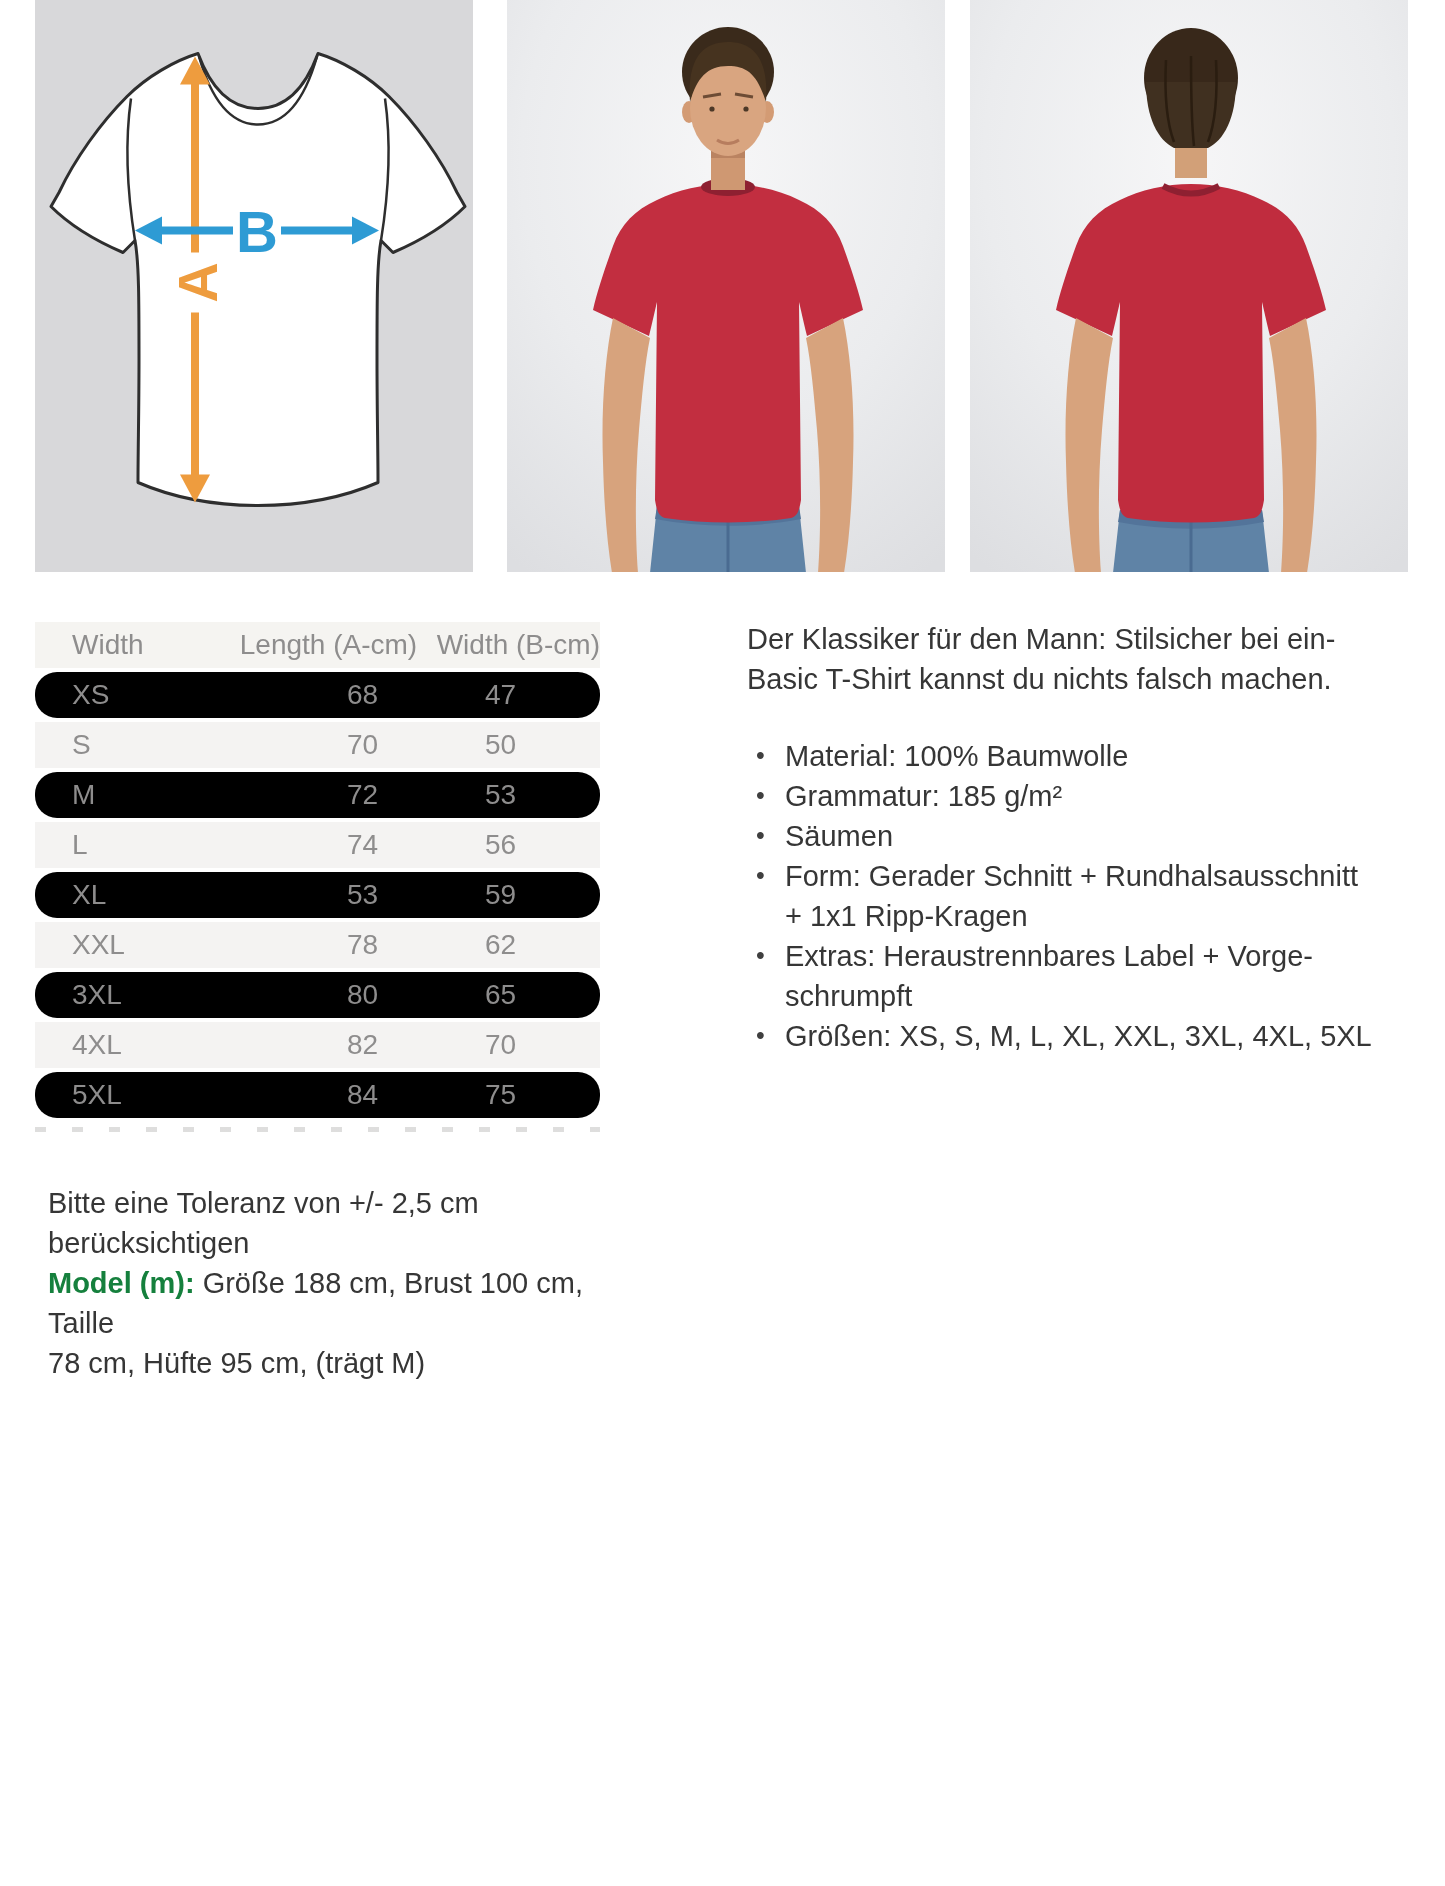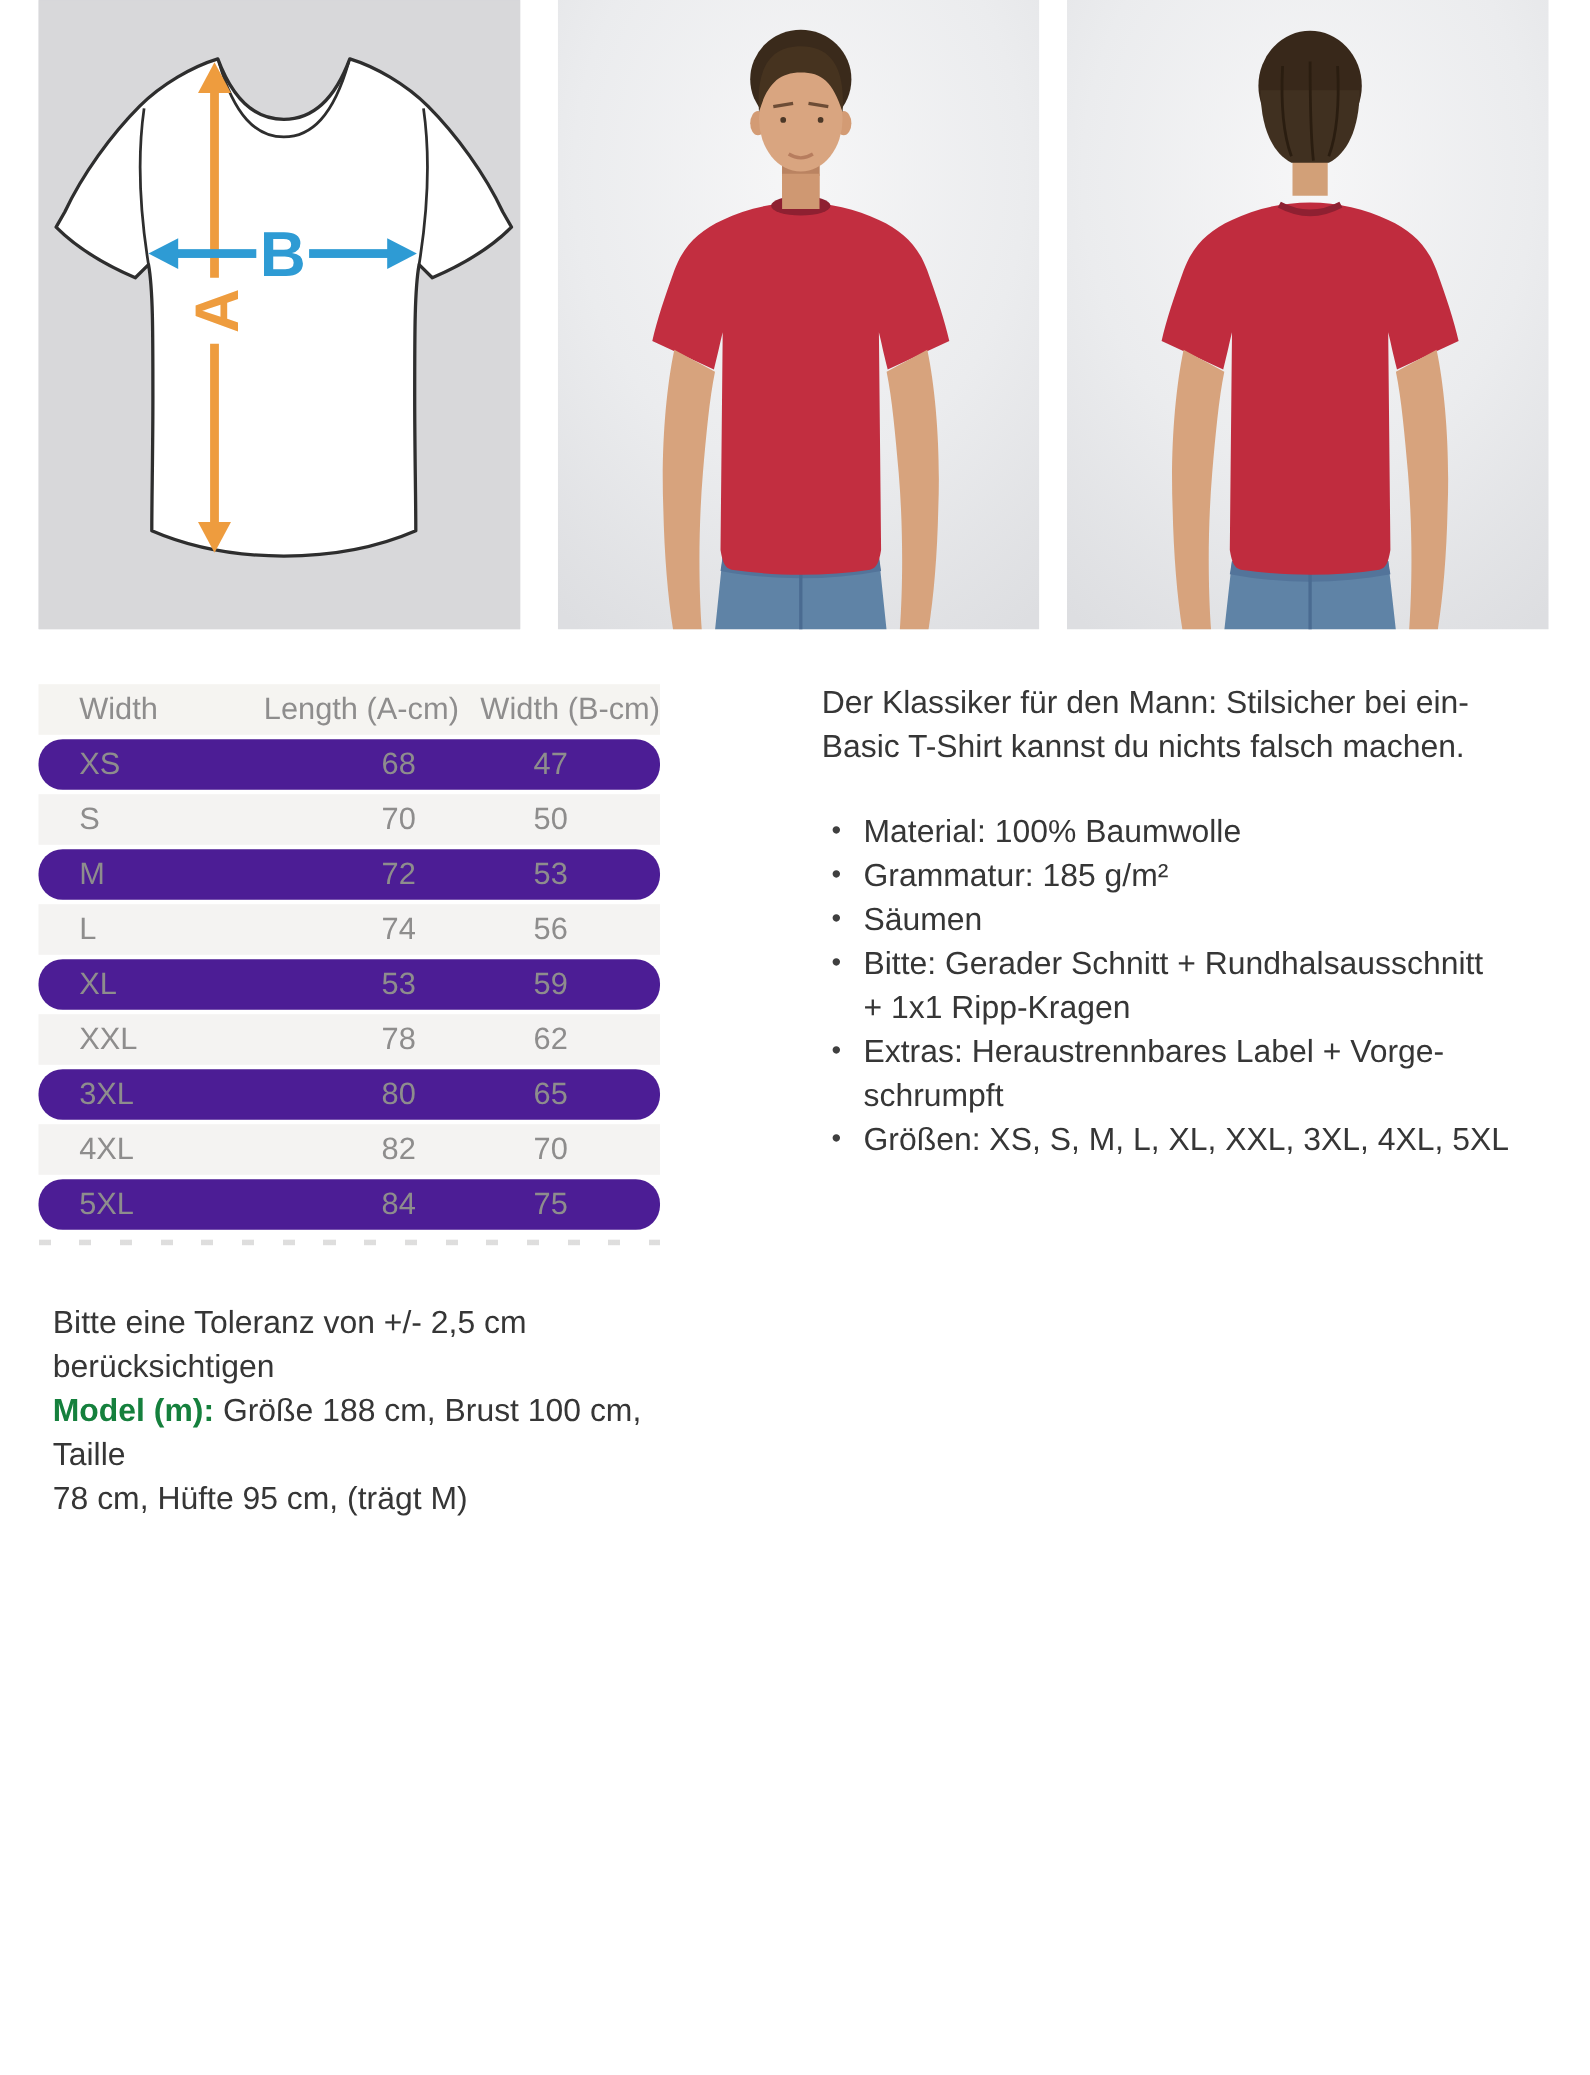--- a/index.html
+++ b/index.html
@@ -10,21 +10,21 @@
   .panel{position:absolute;top:0;height:572px;width:438px;overflow:hidden;}
   .panel-diagram{left:35px;background:#d8d8da;}
   .panel-front{left:507px;}
   .panel-back{left:970px;}
   .panel svg{display:block;width:438px;height:573px;}
   
   .size-table{position:absolute;left:35px;top:622px;width:565px;}
   .trow{height:46px;margin-bottom:4px;display:flex;align-items:center;
         font-size:28px;color:#8e8d8d;}
   .thead{background:#f5f4f1;}
-  .odd{background:#4c1d95;border-radius:22px;}
+  .odd{background:#000000;border-radius:22px;}
   .even{background:#f4f3f2;}
   .tcell{white-space:nowrap;}
   .tcell.c0{padding-left:37px;width:205px;box-sizing:border-box;}
   .tcell.c1{width:245px;text-align:center;}
   .tcell.c2{flex:1;}
   
   .artifact{position:absolute;left:35px;top:1127px;width:565px;height:5px;
         background:repeating-linear-gradient(90deg,#b6b5b4 0 11px,transparent 11px 37px);
         opacity:.45;}
   
@@ -225,21 +225,21 @@
         <li class="feature-item">
           <span class="bullet-marker">•</span>
           <span class="feature-line">Grammatur: 185 g/m²</span>
         </li>
         <li class="feature-item">
           <span class="bullet-marker">•</span>
           <span class="feature-line">Säumen</span>
         </li>
         <li class="feature-item">
           <span class="bullet-marker">•</span>
-          <span class="feature-line">Bitte: Gerader Schnitt + Rundhalsausschnitt</span>
+          <span class="feature-line">Form: Gerader Schnitt + Rundhalsausschnitt</span>
           <span class="feature-line">+ 1x1 Ripp-Kragen</span>
         </li>
         <li class="feature-item">
           <span class="bullet-marker">•</span>
           <span class="feature-line">Extras: Heraustrennbares Label + Vorge-</span>
           <span class="feature-line">schrumpft</span>
         </li>
         <li class="feature-item">
           <span class="bullet-marker">•</span>
           <span class="feature-line">Größen: XS, S, M, L, XL, XXL, 3XL, 4XL, 5XL</span>

